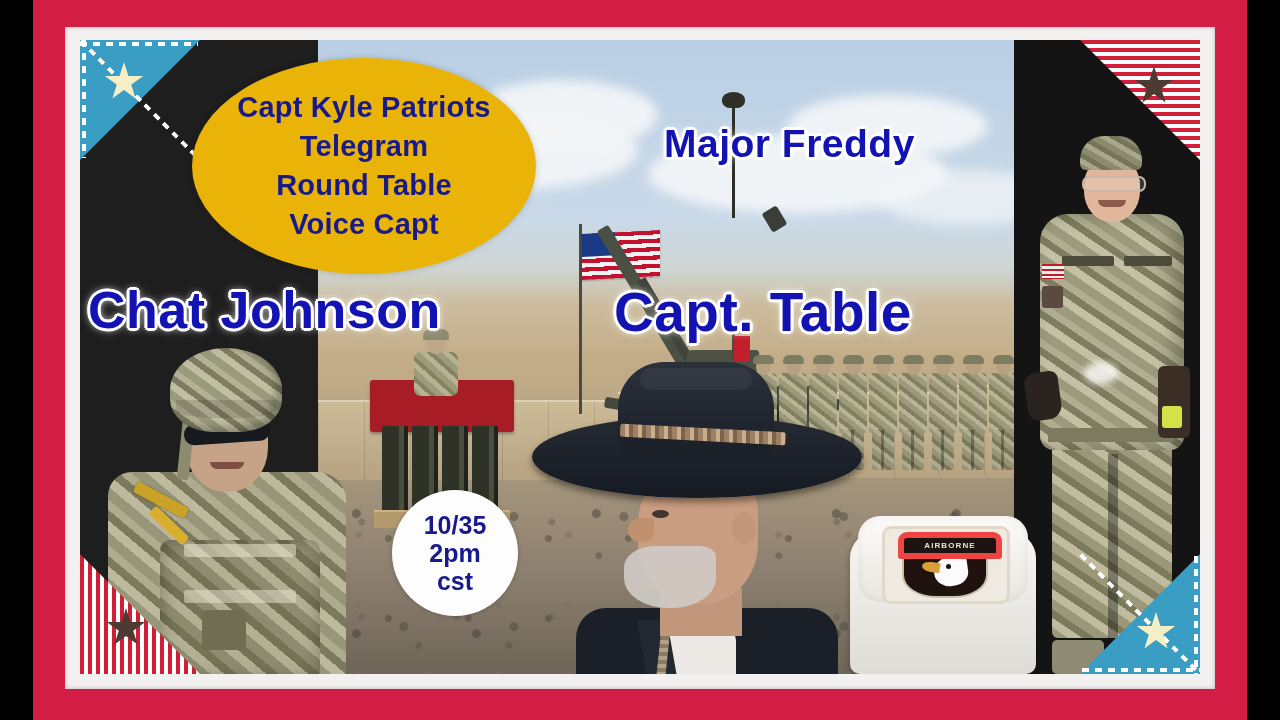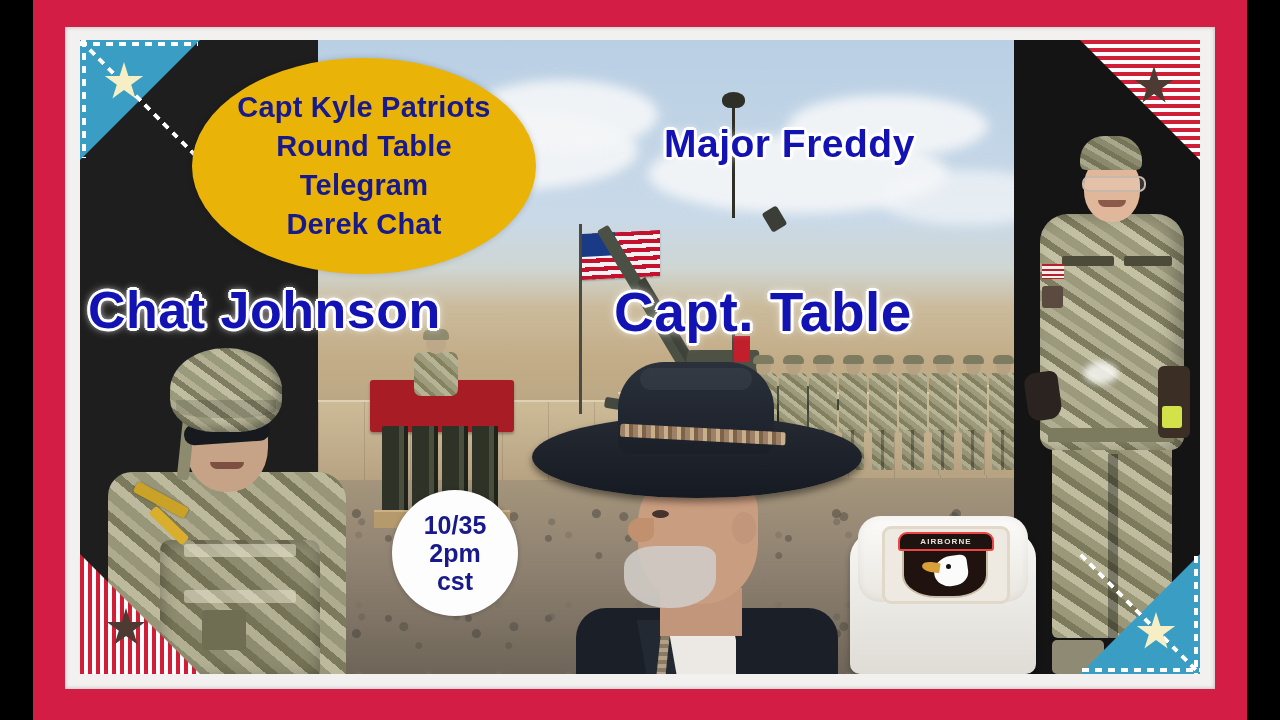--- a/index.html
+++ b/index.html
@@ -205,21 +205,21 @@
   .cake{position:absolute;left:764px;top:470px;width:200px;height:164px;}
   .cake-body{position:absolute;left:6px;top:22px;width:186px;height:142px;border-radius:26px 26px 10px 10px;
      background:linear-gradient(#f7f6f3,#dfdcd6);box-shadow:0 3px 6px rgba(0,0,0,.3);}
   .cake-top{position:absolute;left:14px;top:6px;width:170px;height:86px;border-radius:22px;
      background:linear-gradient(#fcfbf9,#e9e6e0);box-shadow:inset 0 0 10px rgba(0,0,0,.07);}
   .cake-plaque{position:absolute;left:38px;top:16px;width:122px;height:72px;border-radius:9px;
      background:#efeae1;border:3px solid #e0d8c8;}
   .patch{position:absolute;left:50px;top:22px;width:98px;height:62px;}
   .patch-shield{position:absolute;left:8px;top:9px;width:82px;height:53px;background:#20130f;
      border-radius:6px 6px 40% 40%;border:2px solid #c9bfa8;}
-  .patch-tab{position:absolute;left:4px;top:0;width:92px;height:15px;background:#1d1310;border:2px solid #ef4444;border-radius:9px 9px 3px 3px;
+  .patch-tab{position:absolute;left:4px;top:0;width:92px;height:15px;background:#1d1310;border:6px solid #ef4444;border-radius:9px 9px 3px 3px;
      display:flex;align-items:center;justify-content:center;}
   .patch-tab span{color:#e8e2d4;font-size:8px;font-weight:bold;letter-spacing:1.1px;font-family:"Liberation Sans",sans-serif;}
   .eagle-head{position:absolute;left:40px;top:24px;width:34px;height:30px;background:#fbfbfb;
      border-radius:58% 22% 48% 52%;transform:rotate(-8deg);}
   .eagle-beak{position:absolute;left:28px;top:30px;width:18px;height:10px;background:#d9a03a;border-radius:50% 6% 6% 50%;transform:rotate(8deg);}
   .eagle-eye{position:absolute;left:52px;top:32px;width:5px;height:5px;background:#16100d;border-radius:50%;}
   .cake-shadow{position:absolute;left:16px;top:150px;width:168px;height:14px;background:rgba(0,0,0,.22);border-radius:50%;filter:blur(3px);}
 
   
   .bubble{position:absolute;left:112px;top:18px;width:344px;height:216px;border-radius:50%;
@@ -450,23 +450,23 @@
     <div class="corner c-br">
       <div class="tri tri-teal cut-br"></div>
       <div class="dash" style="left:2px;bottom:2px;width:118px;"></div>
       <div class="dash-v" style="right:2px;top:2px;height:118px;"></div>
       <div class="dash-diag" style="left:-24px;top:58px;transform:rotate(45deg);transform-origin:center;"></div>
       <div class="star star-cream" style="right:24px;bottom:22px;"></div>
     </div>
 
     <div class="bubble">
       <div>Capt Kyle Patriots</div>
+      <div>Telegram</div>
       <div>Round Table</div>
-      <div>Telegram</div>
-      <div>Derek Chat</div>
+      <div>Voice Capt</div>
     </div>
 
     <div class="datecircle">
       <div>10/35</div>
       <div>2pm</div>
       <div>cst</div>
     </div>
 
     <div class="bigname n-derek">Chat Johnson</div>
     <div class="bigname n-freddy">Major Freddy</div>

